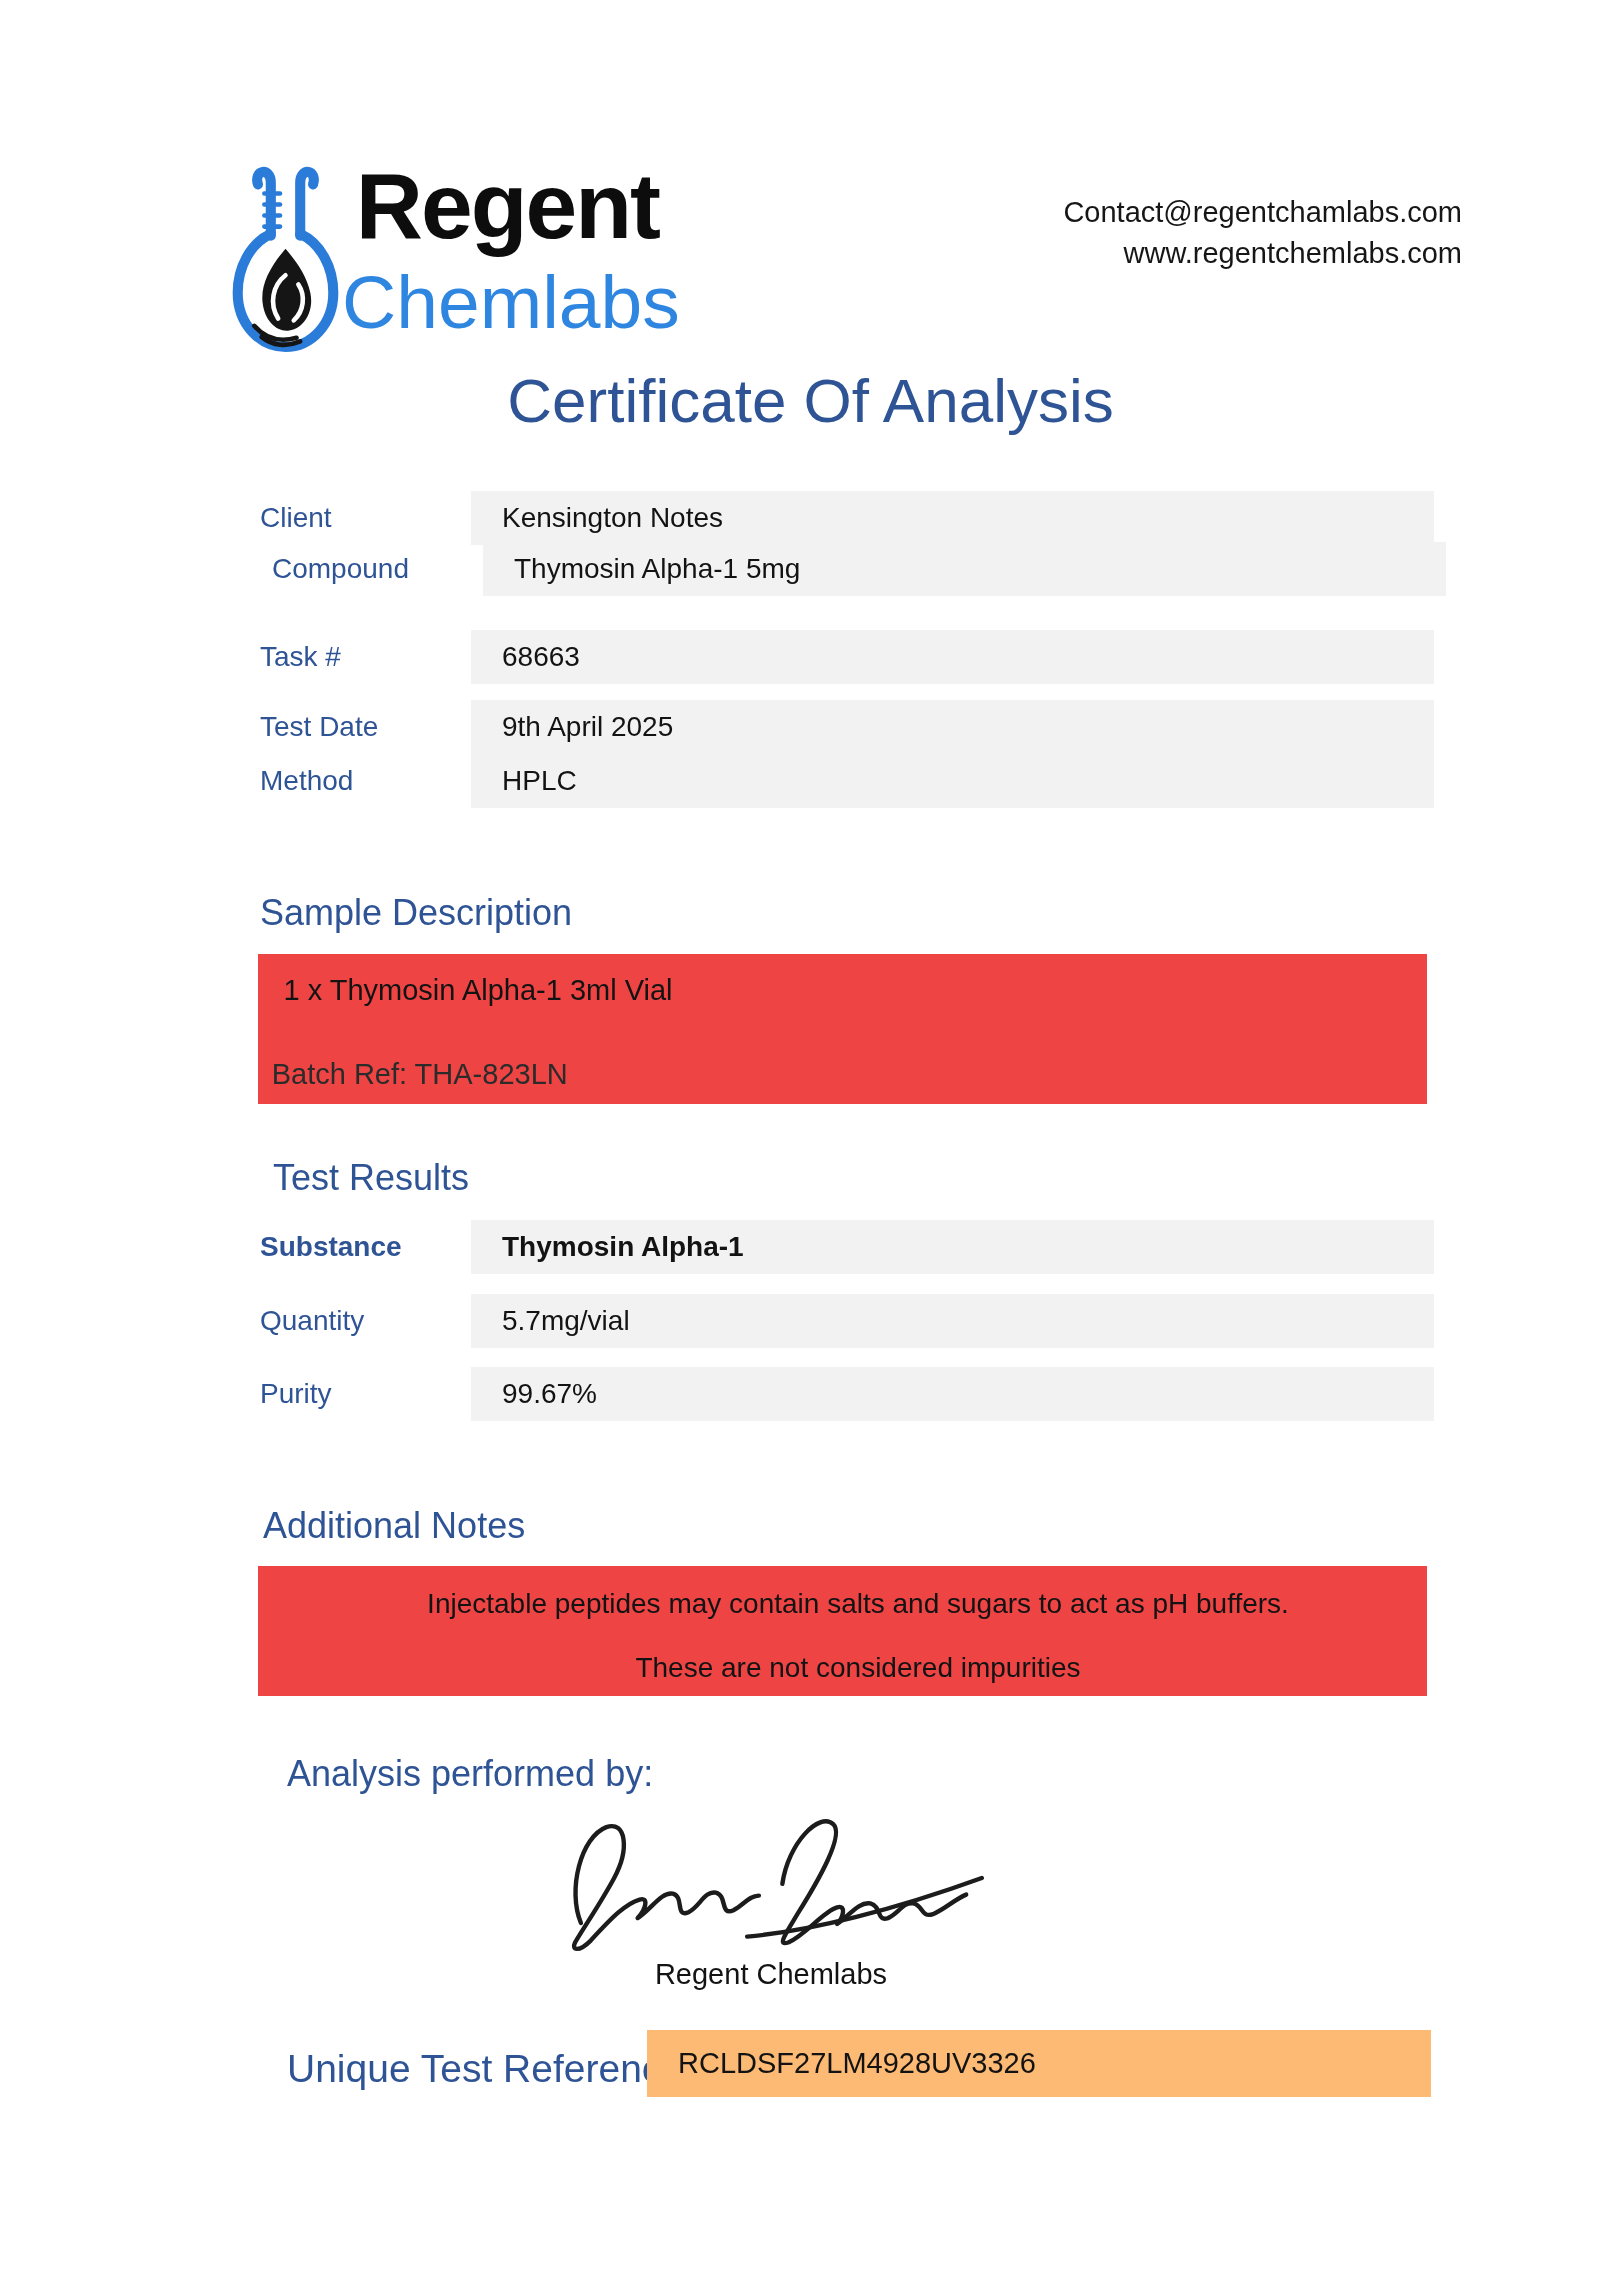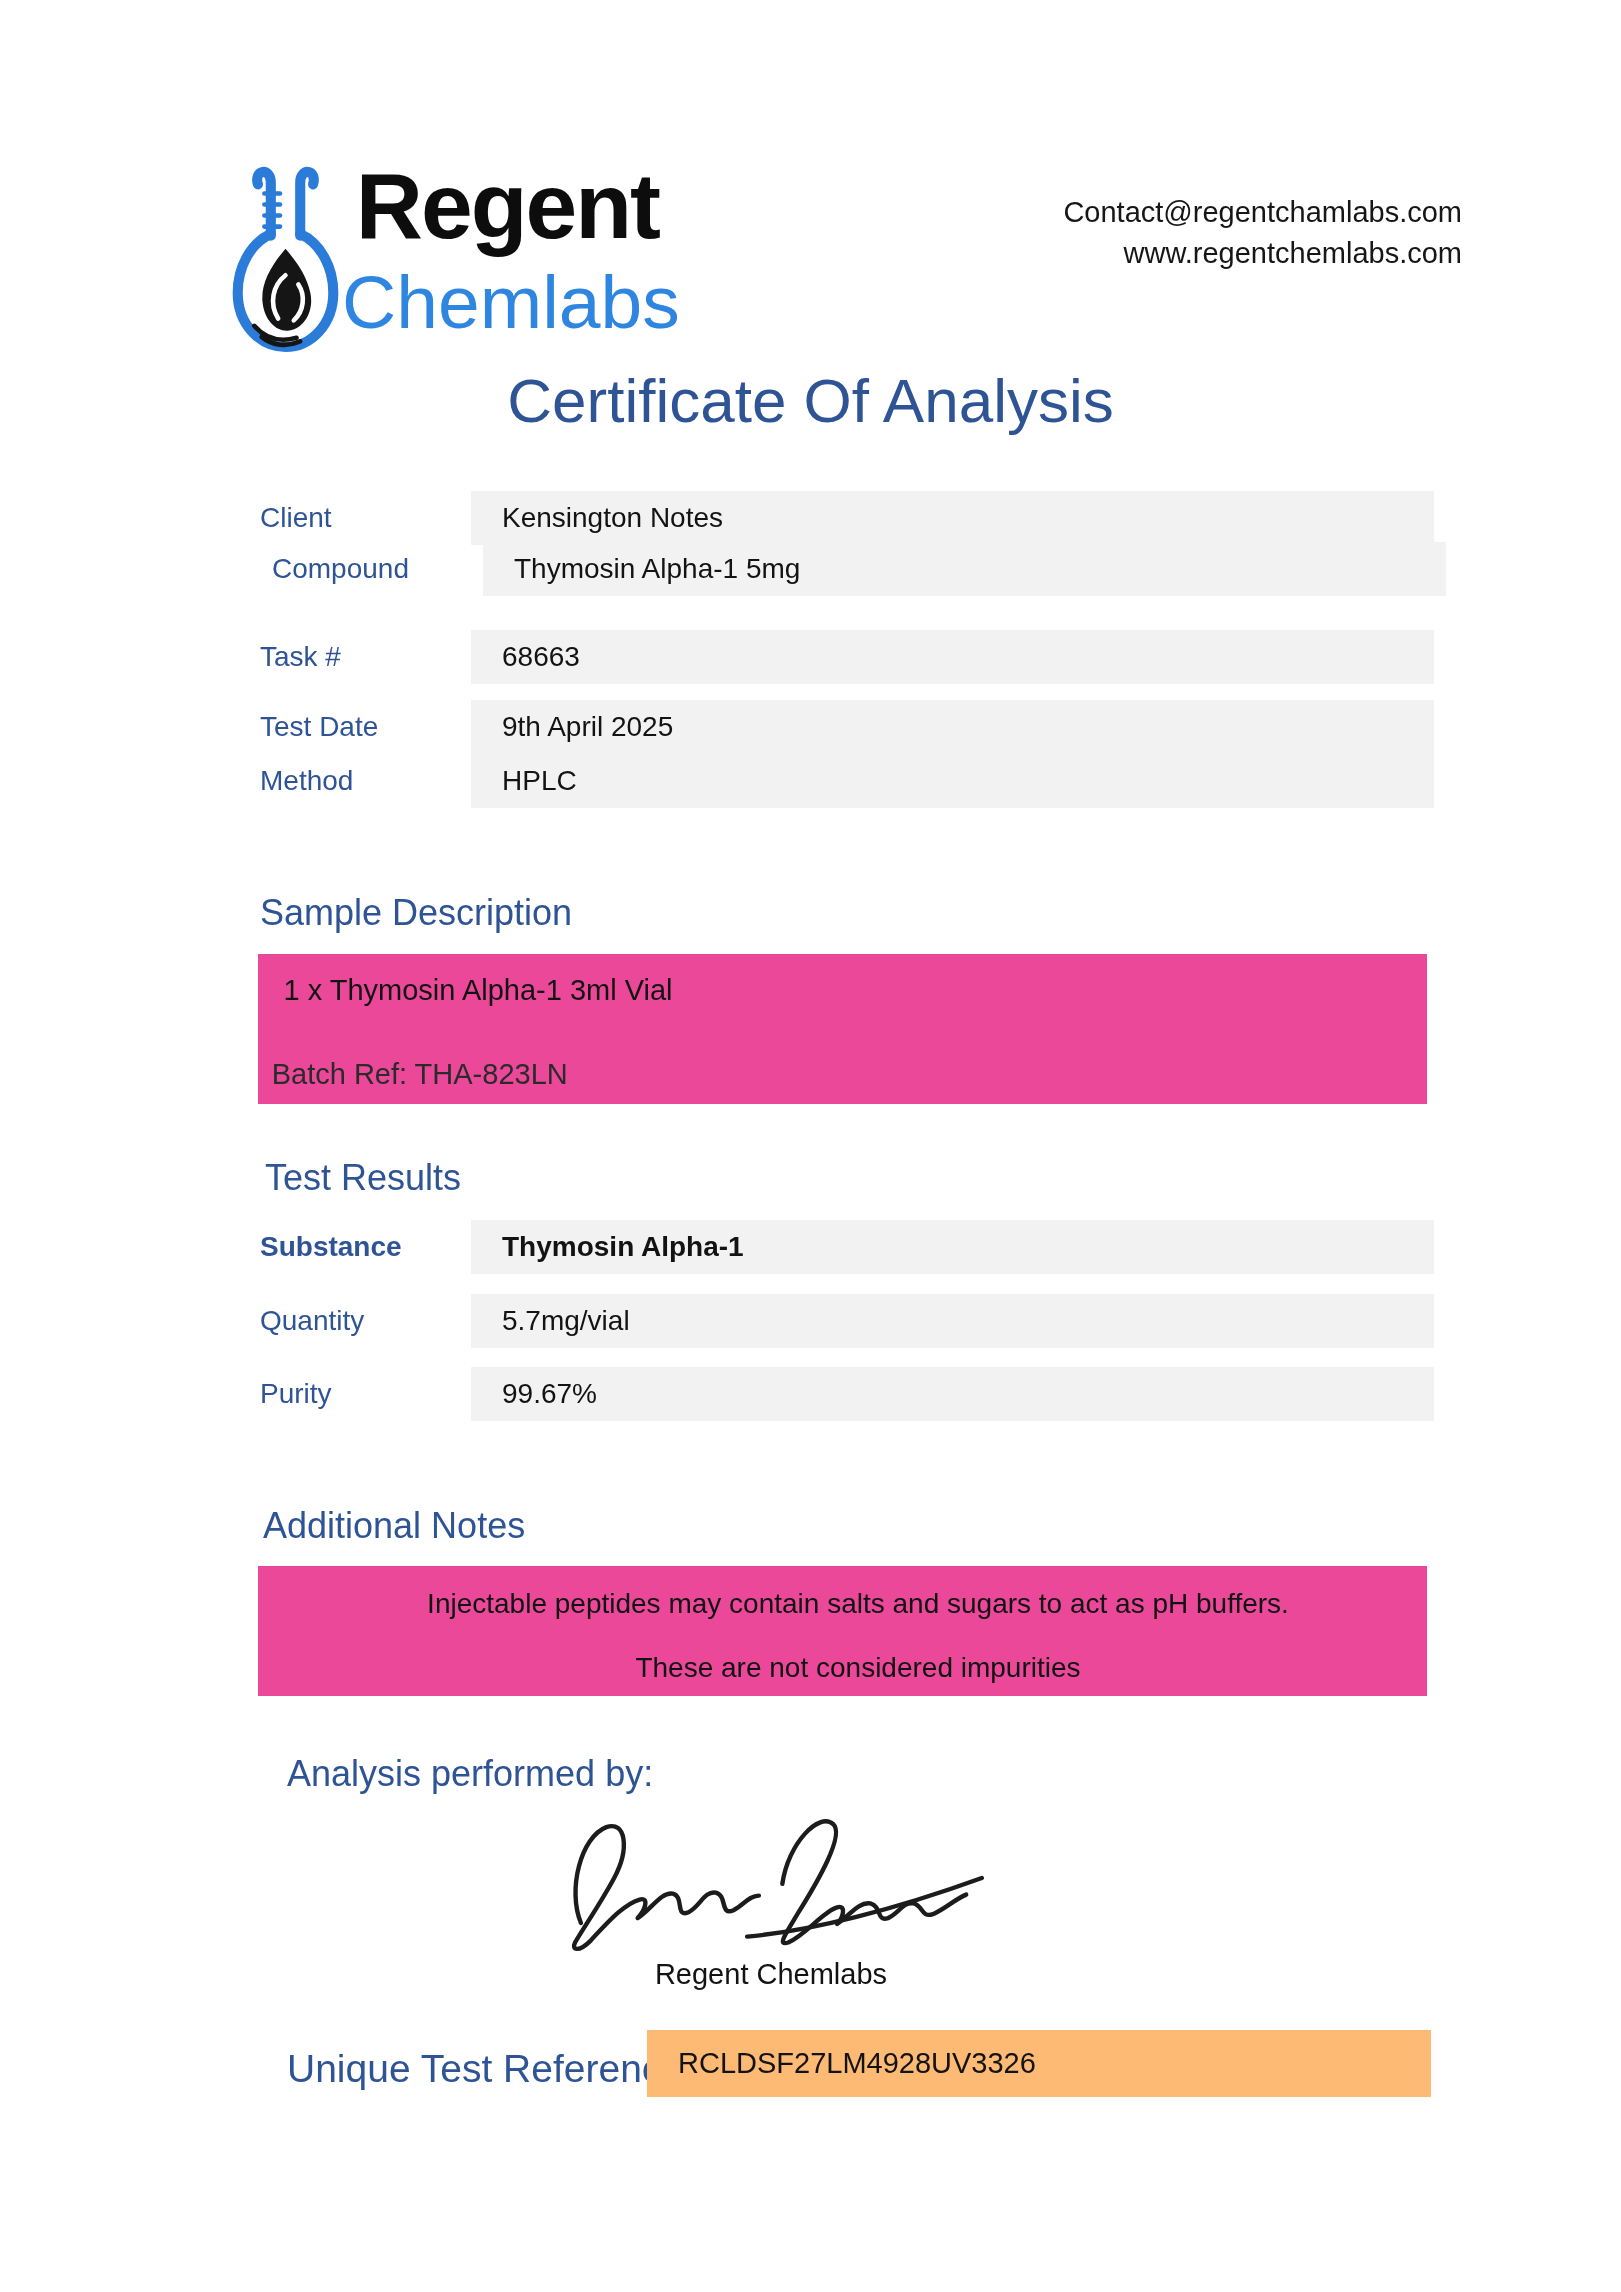--- a/index.html
+++ b/index.html
@@ -49,21 +49,21 @@
     font-size:28px;color:#131313;
   }
   
   .section-heading{
     position:absolute;
     font-size:36px;font-weight:400;color:#2f5496;
   }
   
   .gray-box{
     position:absolute;left:258px;width:1169px;
-    background:#ec4899;box-sizing:border-box;
+    background:#ef4444;box-sizing:border-box;
   }
   .sample-box{top:954px;height:150px;padding:19.6px 0 0 25.5px;}
   .sample-line-1{font-size:29px;color:#131313;}
   .sample-line-2{position:absolute;left:13.7px;top:104px;font-size:29px;color:#2b2b2b;}
   .notes-box{top:1566px;height:130px;padding:21.6px 0 0 31px;text-align:center;}
   .note-line-1{font-size:28px;color:#131313;}
   .note-line-2{font-size:28px;color:#131313;margin-top:32px;}
   
   .signature-svg{position:absolute;left:555px;top:1790px;}
   .signer-name{
@@ -147,21 +147,21 @@
     <div class="field-label">Method</div>
     <div class="field-value">HPLC</div>
   </div>
 
   <div class="section-heading" style="left:260px;top:892px;">Sample Description</div>
   <div class="gray-box sample-box">
     <div class="sample-line-1">1 x Thymosin Alpha-1 3ml Vial</div>
     <div class="sample-line-2">Batch Ref: THA-823LN</div>
   </div>
 
-  <div class="section-heading" style="left:265px;top:1157px;">Test Results</div>
+  <div class="section-heading" style="left:273px;top:1157px;">Test Results</div>
   <div class="field-row" style="top:1220px;font-weight:bold;">
     <div class="field-label">Substance</div>
     <div class="field-value">Thymosin Alpha-1</div>
   </div>
   <div class="field-row" style="top:1294px;">
     <div class="field-label">Quantity</div>
     <div class="field-value">5.7mg/vial</div>
   </div>
   <div class="field-row" style="top:1367px;">
     <div class="field-label">Purity</div>

